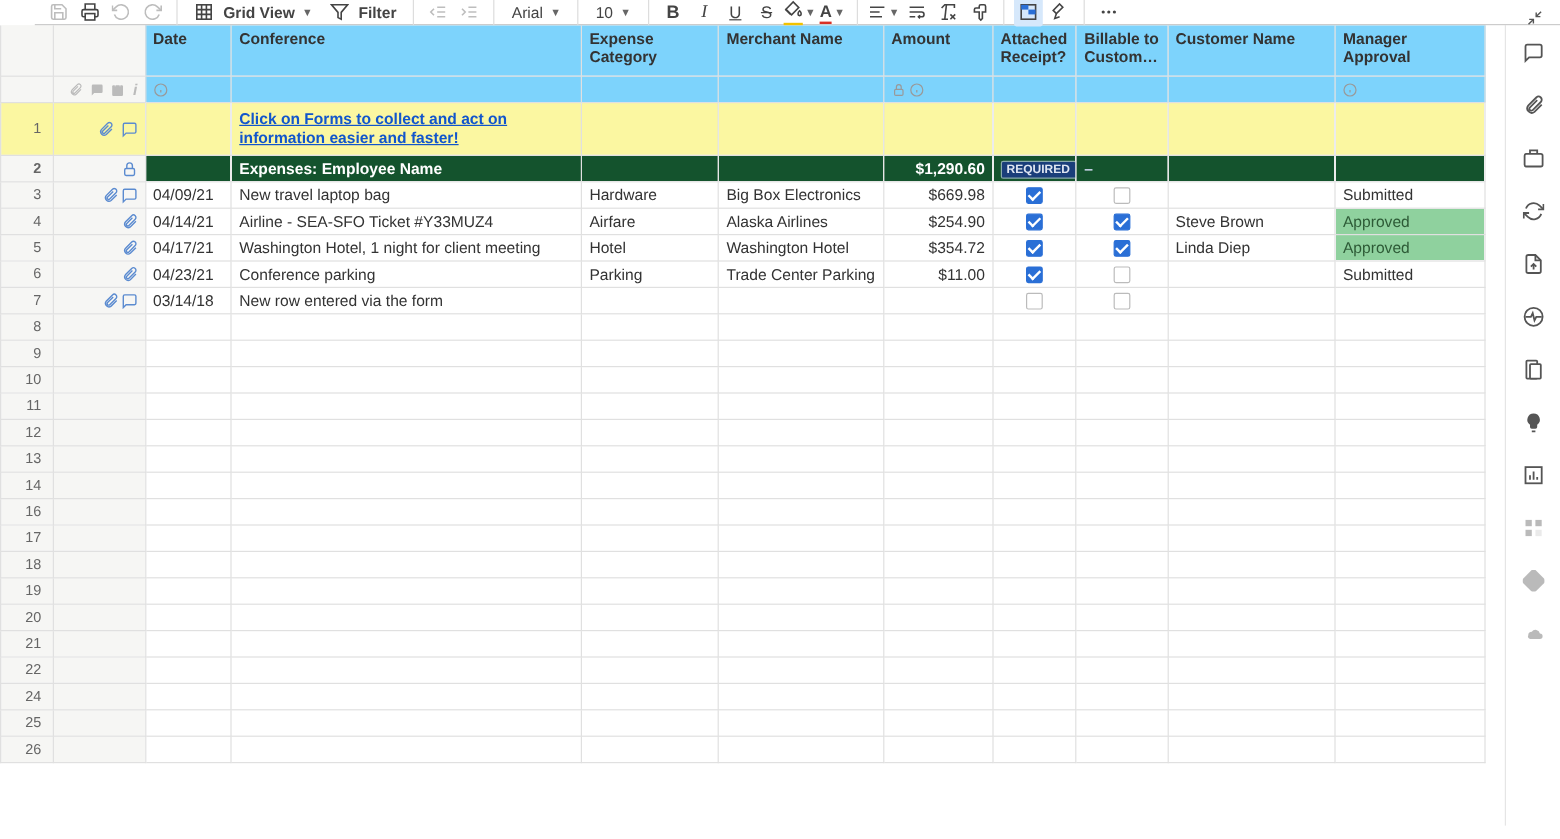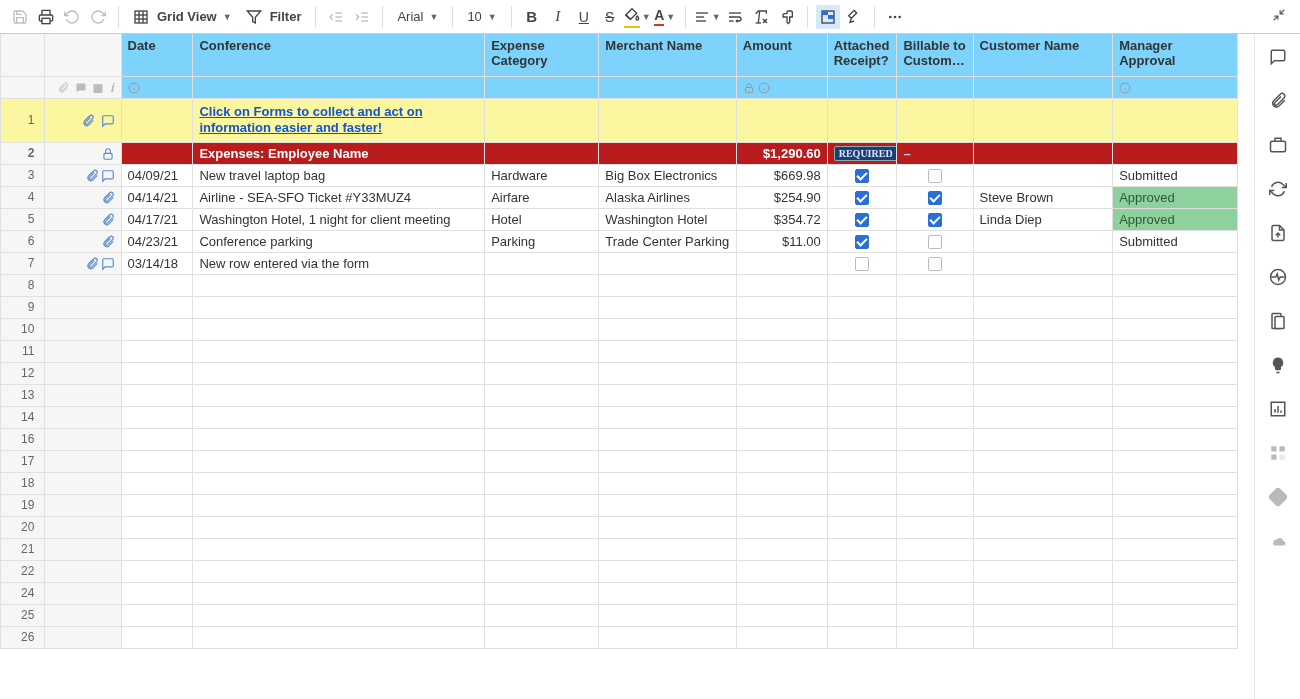--- a/index.html
+++ b/index.html
@@ -1,19 +1,19 @@
 <!DOCTYPE html>
 <html><head>
 <meta charset="utf-8">
 <style>
 * { box-sizing: border-box; margin: 0; padding: 0; }
 body { font-family: Arial, sans-serif; font-size: 13px; color: #333; background: #fff; overflow: hidden; width: 1300px; height: 699px; }
 
 
-.toolbar { height: 34px; display: flex; align-items: center; padding: 0 8px; border-bottom: 1px solid #ccc; gap: 2px; }
+.toolbar { height: 21px; display: flex; align-items: center; padding: 0 8px; border-bottom: 1px solid #ccc; gap: 2px; margin-left: 29px; }
 .toolbar .sep { width: 1px; height: 22px; background: #ddd; margin: 0 6px; }
 .tool-btn { display: inline-flex; align-items: center; justify-content: center; min-width: 24px; height: 24px; cursor: pointer; border-radius: 2px; color: #444; }
 .tool-btn.active { background: #d6e8fb; }
 .tool-btn svg { width: 16px; height: 16px; }
 .tool-btn .lbl { margin-left: 4px; font-size: 13px; font-weight: 600; }
 .tool-dd { font-size: 13px; padding: 0 6px; display: inline-flex; align-items: center; gap: 4px; }
 .caret { font-size: 9px; color: #666; margin-left: 2px; }
 .spacer { flex: 1; }
 .disabled { opacity: 0.35; }
 
@@ -41,23 +41,23 @@
 .c-merch { width: 130px; }
 .c-amt { width: 86px; text-align: right; }
 .c-recpt { width: 66px; text-align: center; }
 .c-bill { width: 72px; text-align: center; }
 .c-cust { width: 132px; }
 .c-appr { width: 118px; }
 
 
 .yellow-row td { background: #fbf7a1; }
 .yellow-row .link { color: #1155cc; text-decoration: underline; font-weight: 700; }
-.title-row td { background: #b91c1c; color: #fff; font-weight: 700; }
+.title-row td { background: #14532d; color: #fff; font-weight: 700; }
 .title-row .c-amt { text-align: right; }
-.title-row .req-badge { background: #1a3e7a; border: 1px solid #8aa; color: #dfe6f2; font-size: 10px; padding: 1px 4px; border-radius: 2px; display: inline-block; font-family: Liberation Serif, serif; }
+.title-row .req-badge { background: #1a3e7a; border: 1px solid #8aa; color: #dfe6f2; font-size: 10px; padding: 1px 4px; border-radius: 2px; display: inline-block; }
 .title-row .dash { color: #c8d3e8; }
 .status-approved { background: #8fd19e; color: #2d5a36; }
 
 
 .chk { width: 14px; height: 14px; border: 1px solid #bbb; border-radius: 2px; display: inline-block; vertical-align: middle; background: #fff; }
 .chk.checked { background: #2a6fd6; border-color: #2a6fd6; position: relative; }
 .chk.checked::after { content: ""; position: absolute; left: 3px; top: 0px; width: 4px; height: 8px; border: solid #fff; border-width: 0 2px 2px 0; transform: rotate(45deg); }
 
 
 .hdr-icons { color: #888; }

